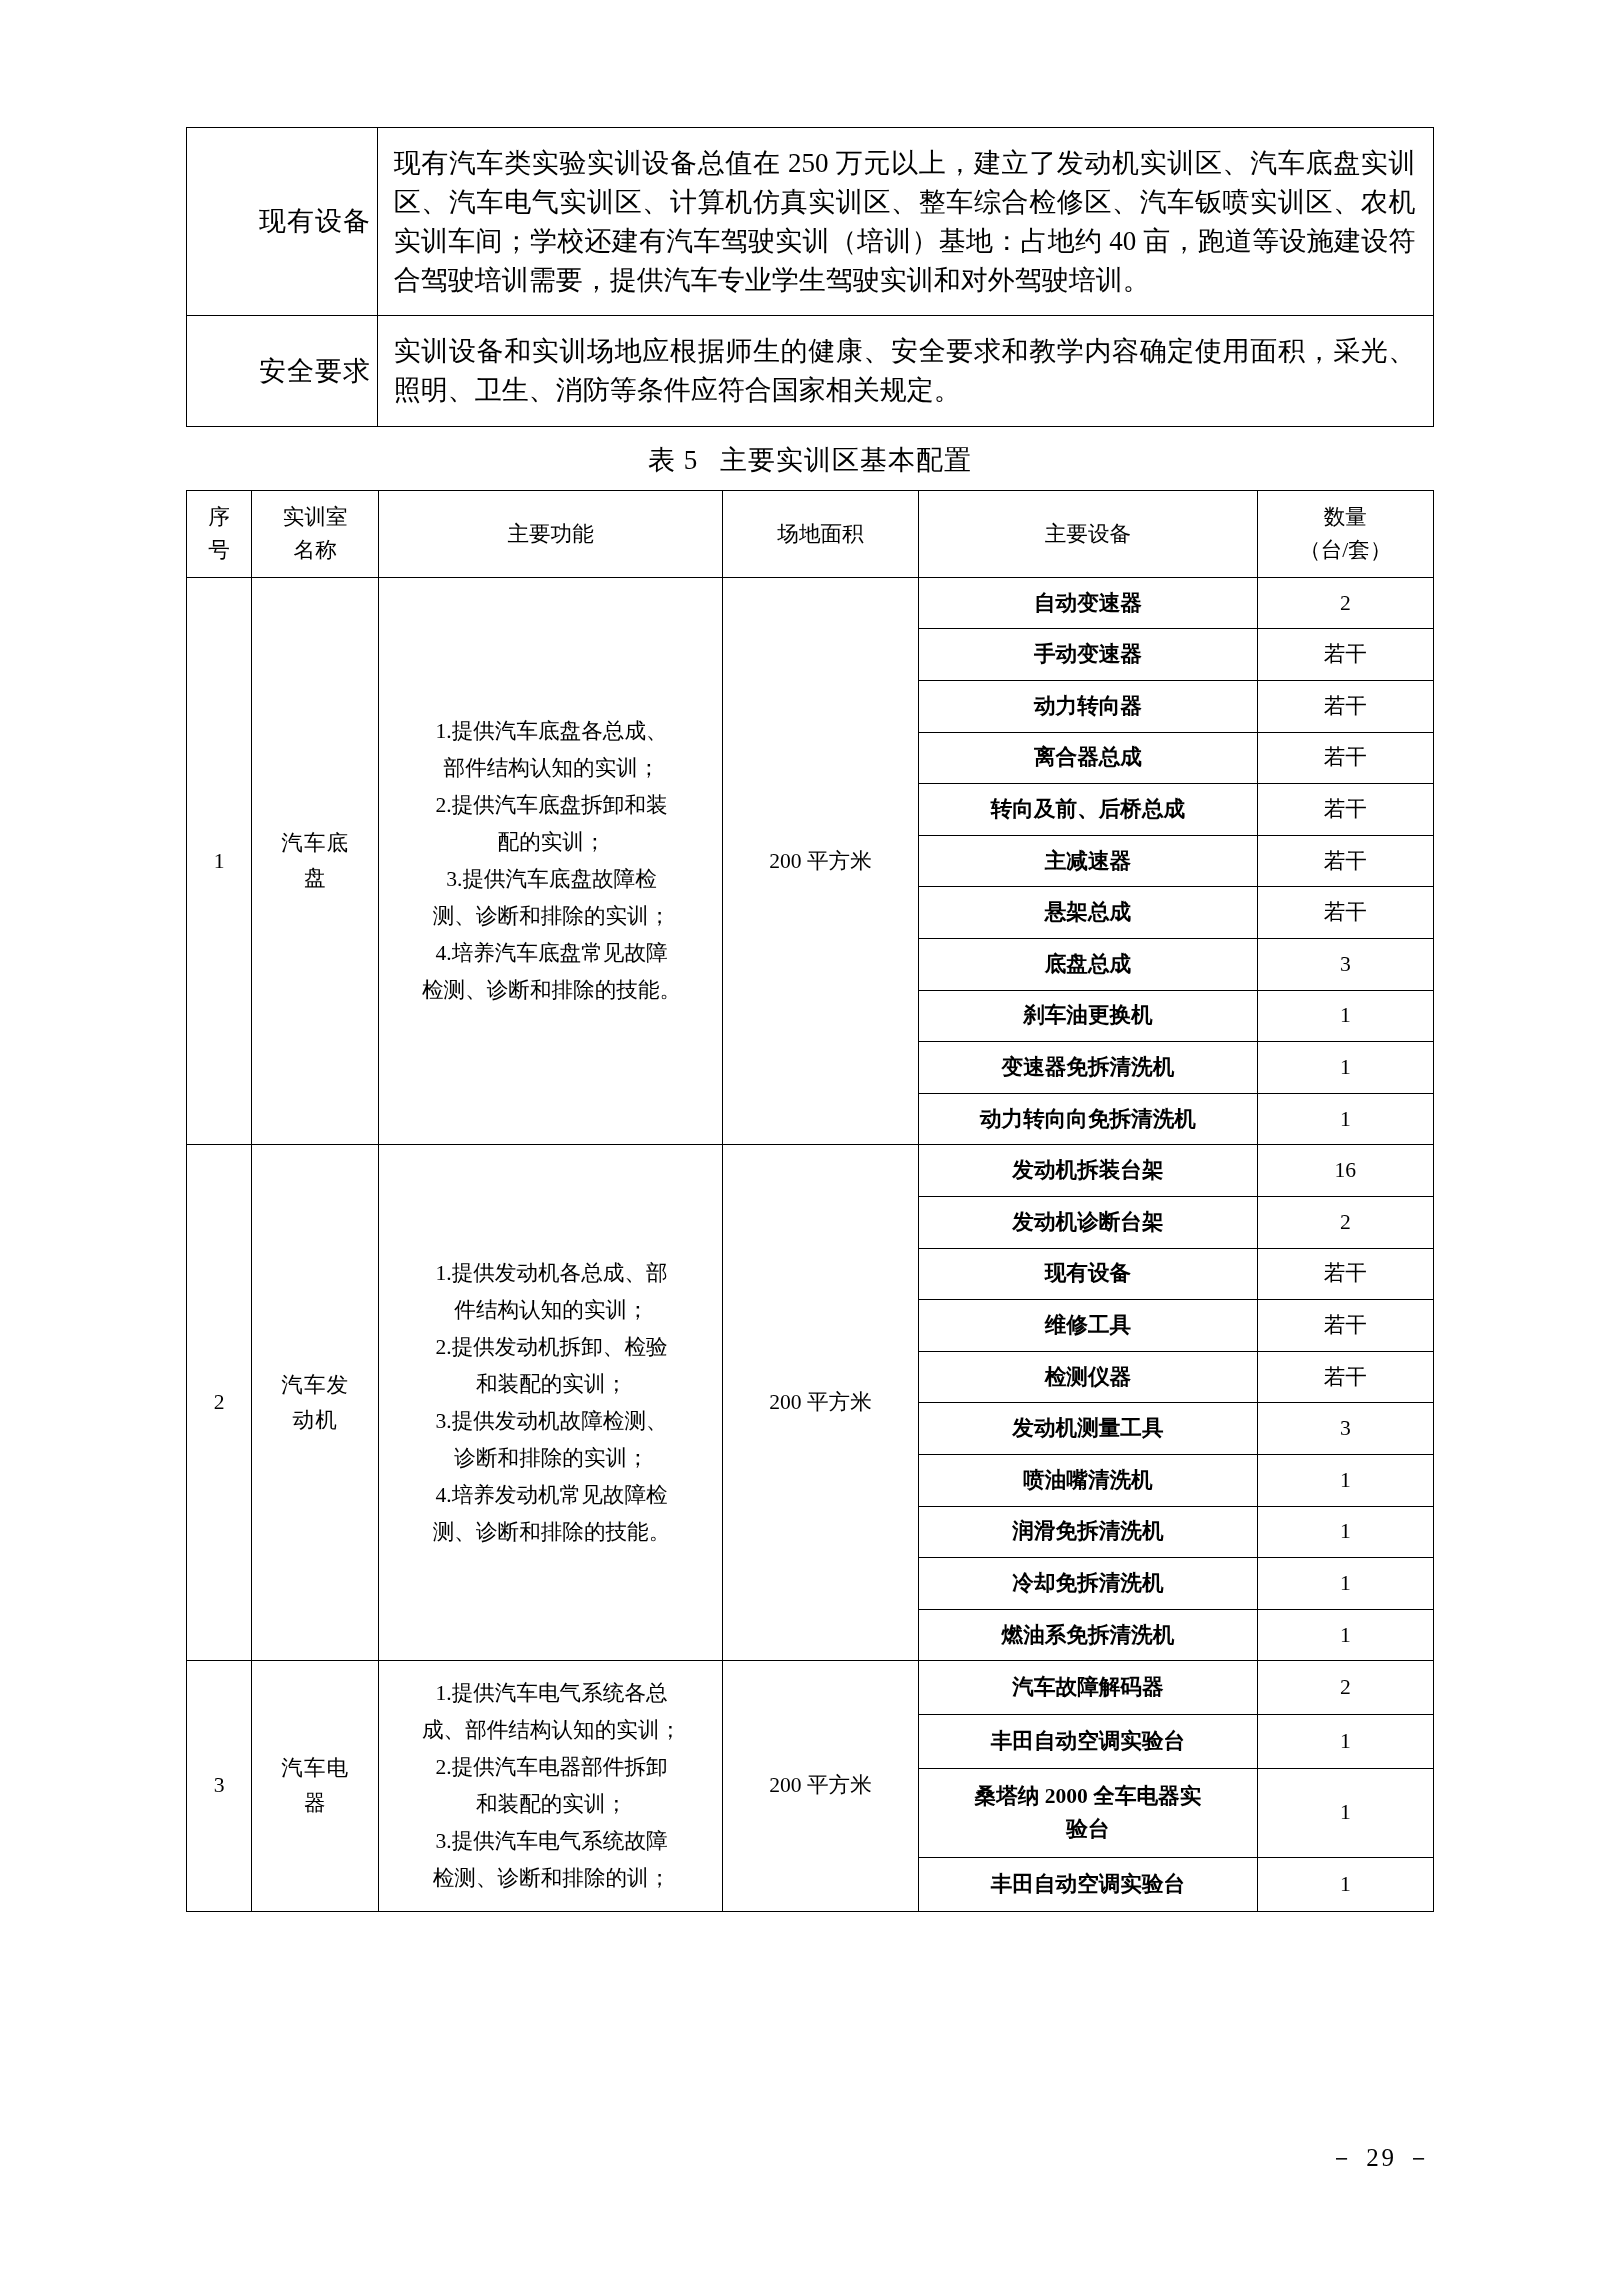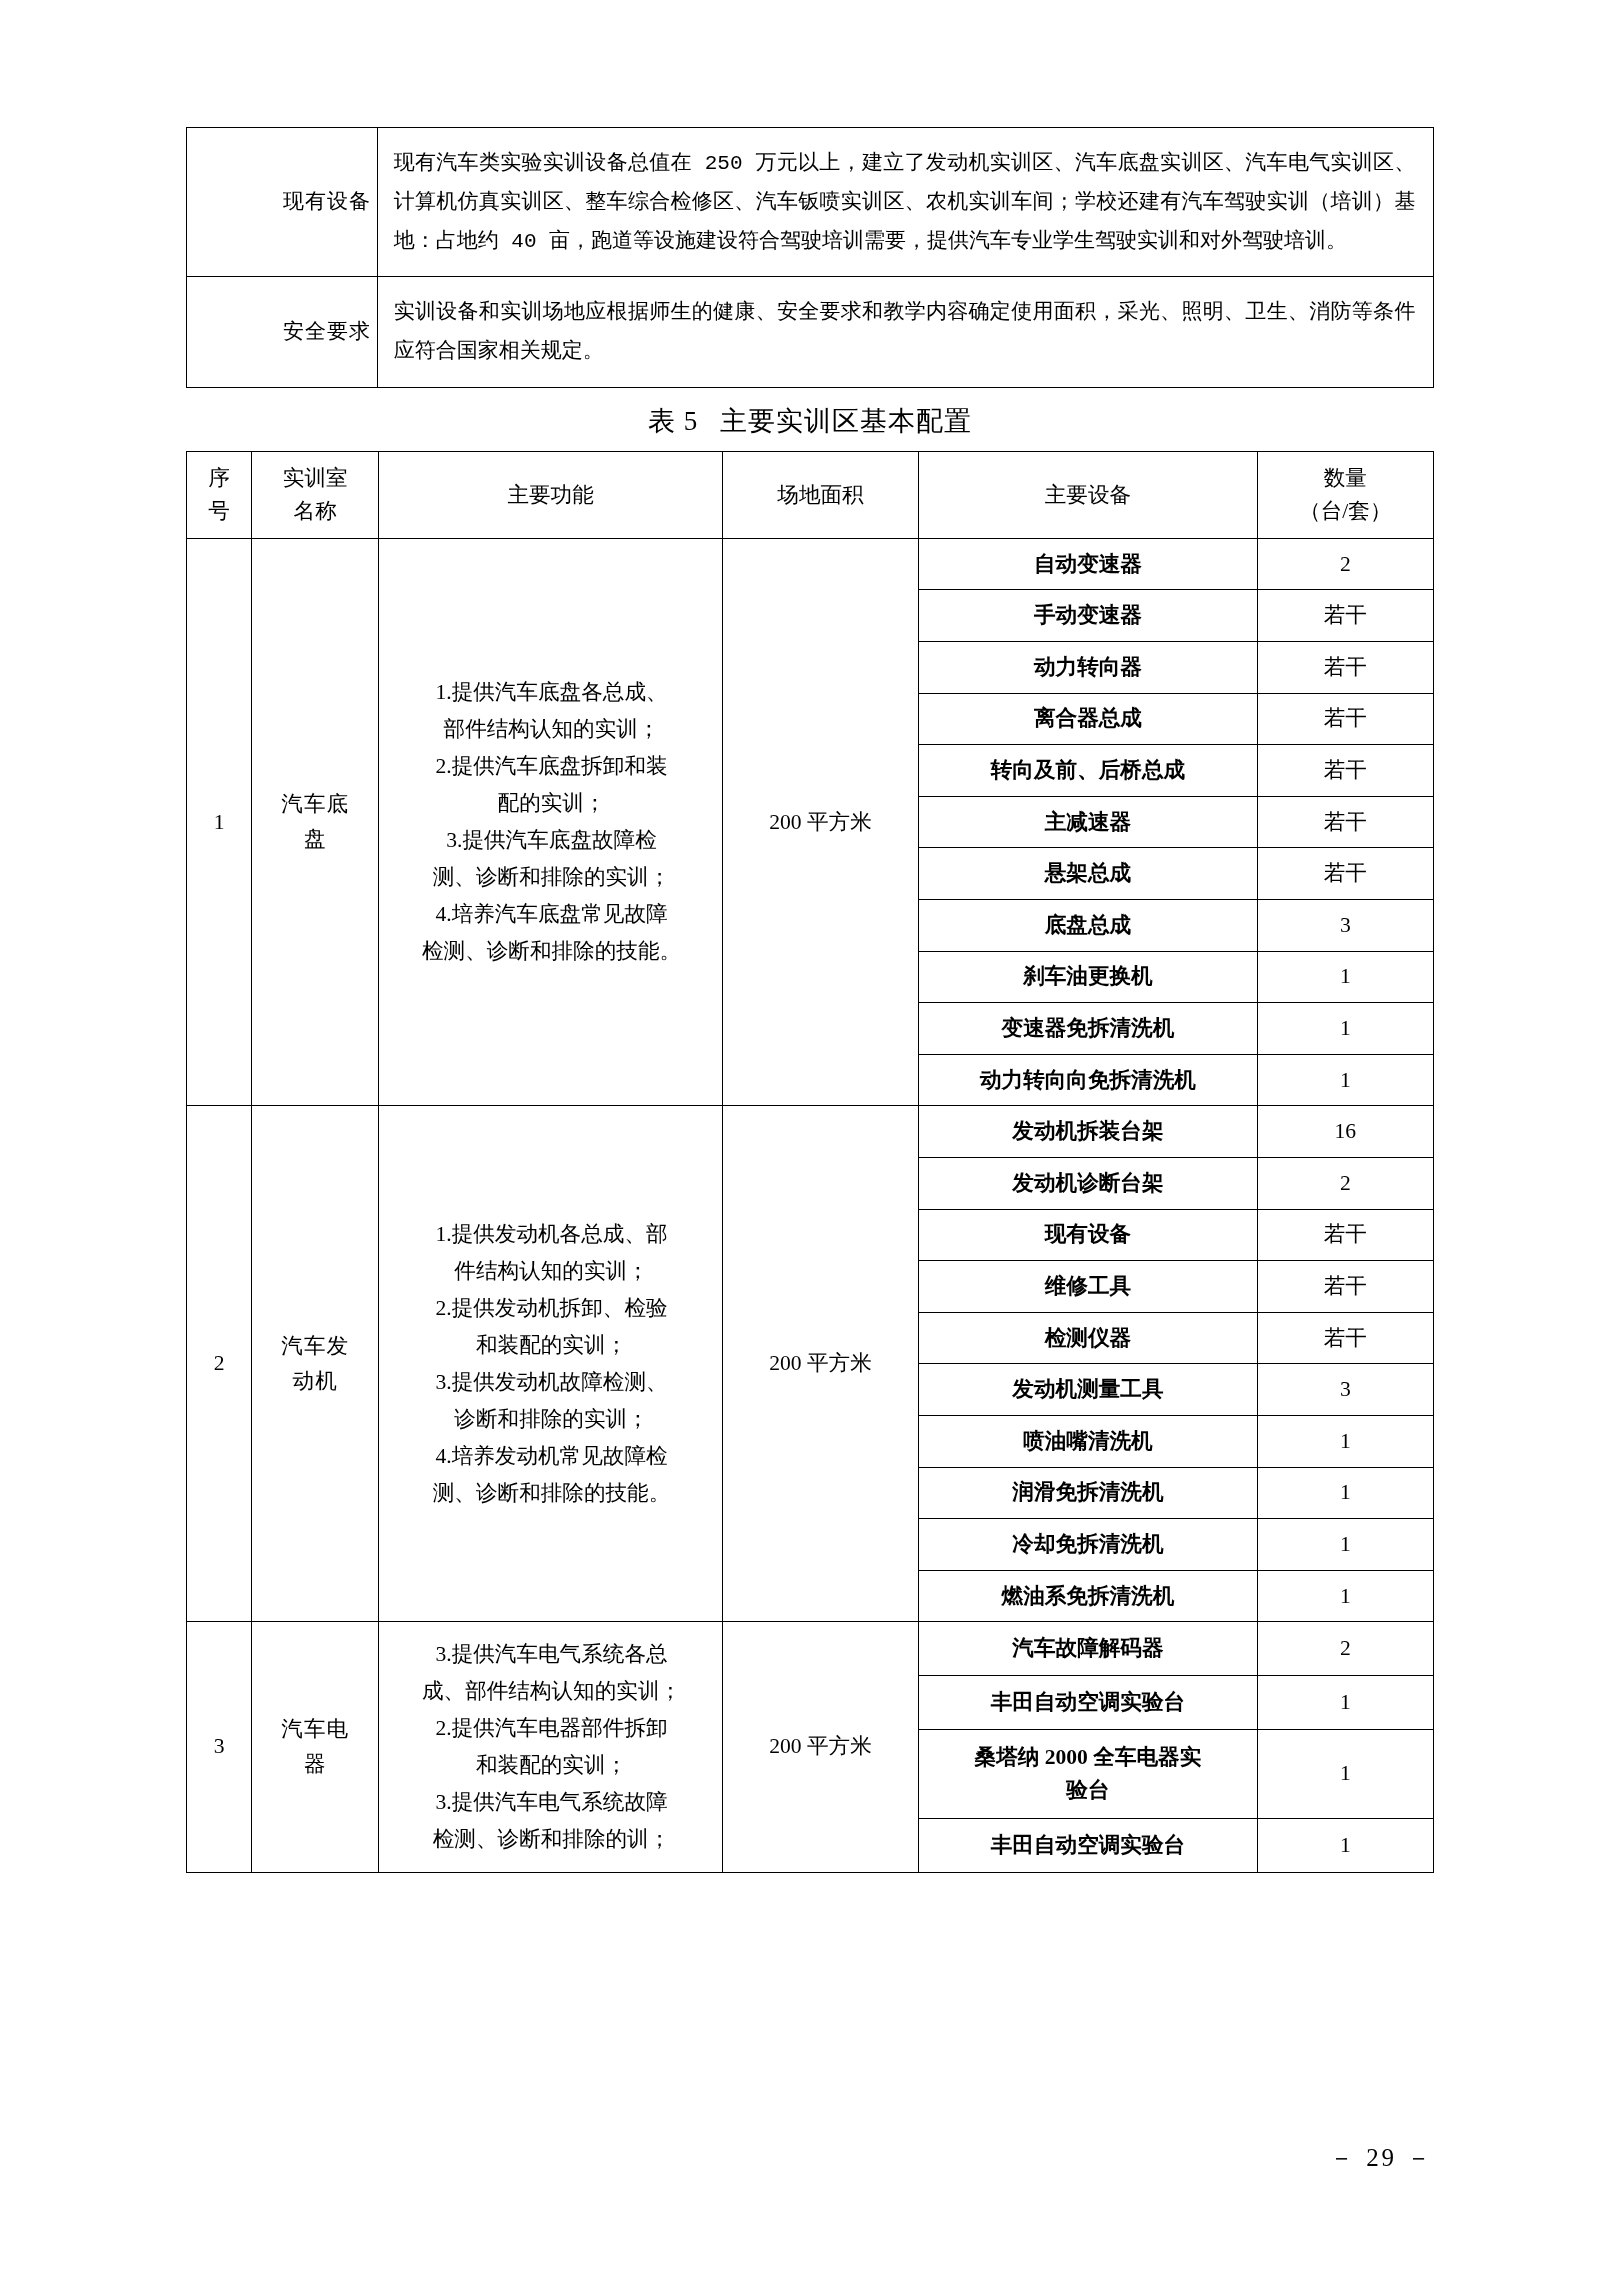--- a/index.html
+++ b/index.html
@@ -30,23 +30,22 @@
     border: 1px solid #000000;
     padding: 0;
     vertical-align: middle;
     font-weight: normal;
   }
   
   .top-table {
     margin: 0 0 0 0;
   }
   .top-table td {
-    font-size: 21px;
+    font-size: 27px;
     line-height: 39px;
-    font-family: Liberation Mono, monospace;
   }
   .top-table .label-cell {
     width: 191px;
     text-align: right;
     letter-spacing: 1px;
     padding: 9.8px 5.9px;
   }
   .top-table .content-cell {
     padding: 15.7px 17.6px 15.7px 15.7px;
     text-align: justify;
@@ -333,21 +332,21 @@
           </td>
           <td class="qty-cell">1</td>
         </tr>
         <tr>
           <td class="seq-cell" rowspan="4">3</td>
           <td class="room-cell" rowspan="4">
             <div>汽车电</div>
             <div>器</div>
           </td>
           <td class="func-cell" rowspan="4">
-            <div>3.提供汽车电气系统各总</div>
+            <div>1.提供汽车电气系统各总</div>
             <div>成、部件结构认知的实训；</div>
             <div>2.提供汽车电器部件拆卸</div>
             <div>和装配的实训；</div>
             <div>3.提供汽车电气系统故障</div>
             <div>检测、诊断和排除的训；</div>
           </td>
           <td class="area-cell" rowspan="4">200 平方米</td>
           <td class="equip-cell">
             <div>汽车故障解码器</div>
           </td>

